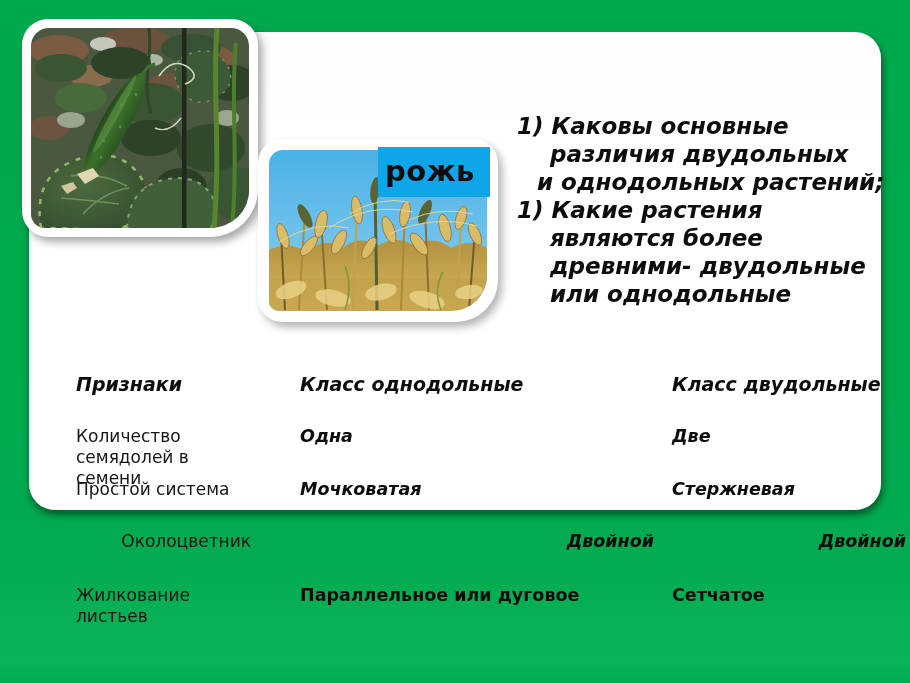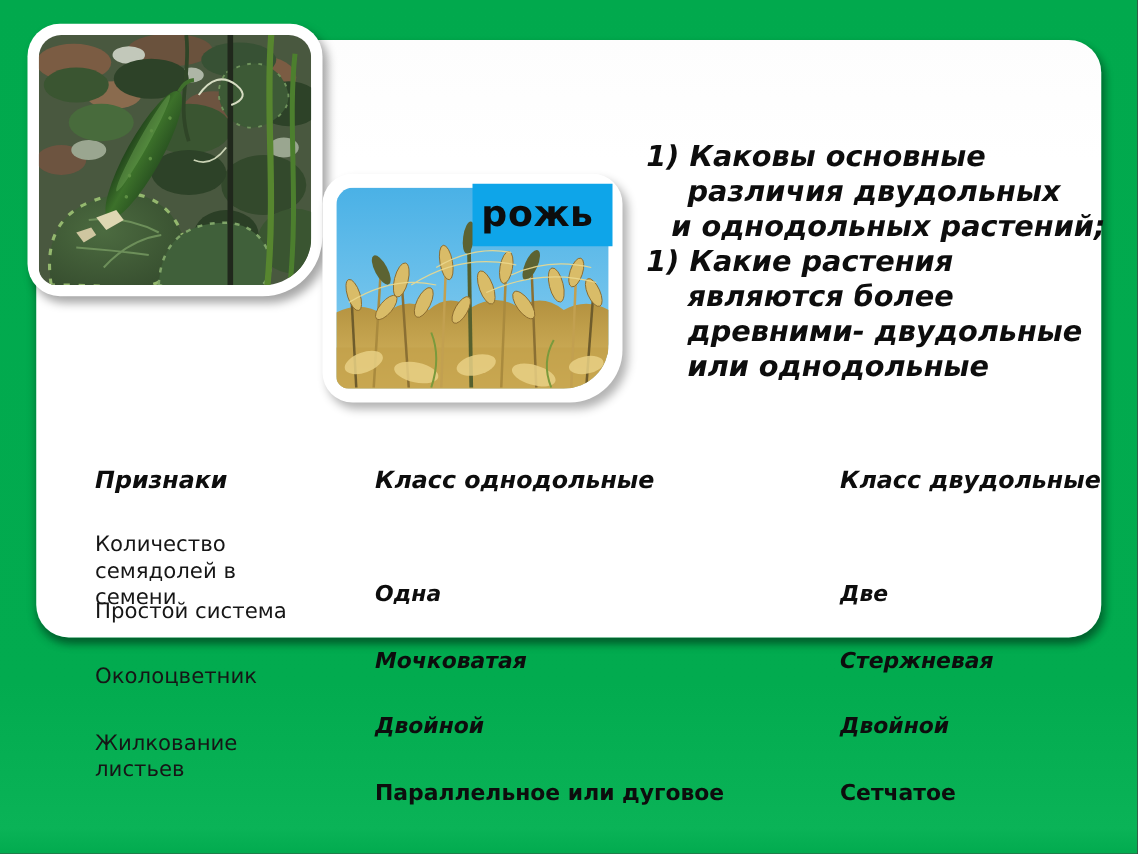--- a/index.html
+++ b/index.html
@@ -47,24 +47,24 @@
   .q1-l1{margin-left:33px;}
   .q1-l2{margin-left:20px;}
   .q2-l1,.q2-l2,.q2-l3{margin-left:33px;}
   
   .trow{position:absolute;left:47px;width:830px;display:grid;
     grid-template-columns:206px 354px 1fr;column-gap:18px;}
   .trow .c1{max-width:175px;}
   .row-h{top:341px;font-size:19px;font-weight:bold;font-style:italic;}
   .row-1{top:394px;}
   .row-2{top:447px;}
-  .row-3{top:499px;}
+  .row-3{top:499px;text-align:right;}
   .row-4{top:553px;}
   .feat{font-size:17px;line-height:21px;color:#161616;}
-  .val{font-size:17.5px;font-weight:bold;font-style:italic;margin-top:40px;}
+  .val{font-size:17.5px;font-weight:bold;font-style:italic;}
   .row-4 .feat,.row-4 .val{font-style:normal;}
 </style>
 </head>
 <body>
 
 <div class="slide">
 
   <div class="card">
 
     <div class="questions">

